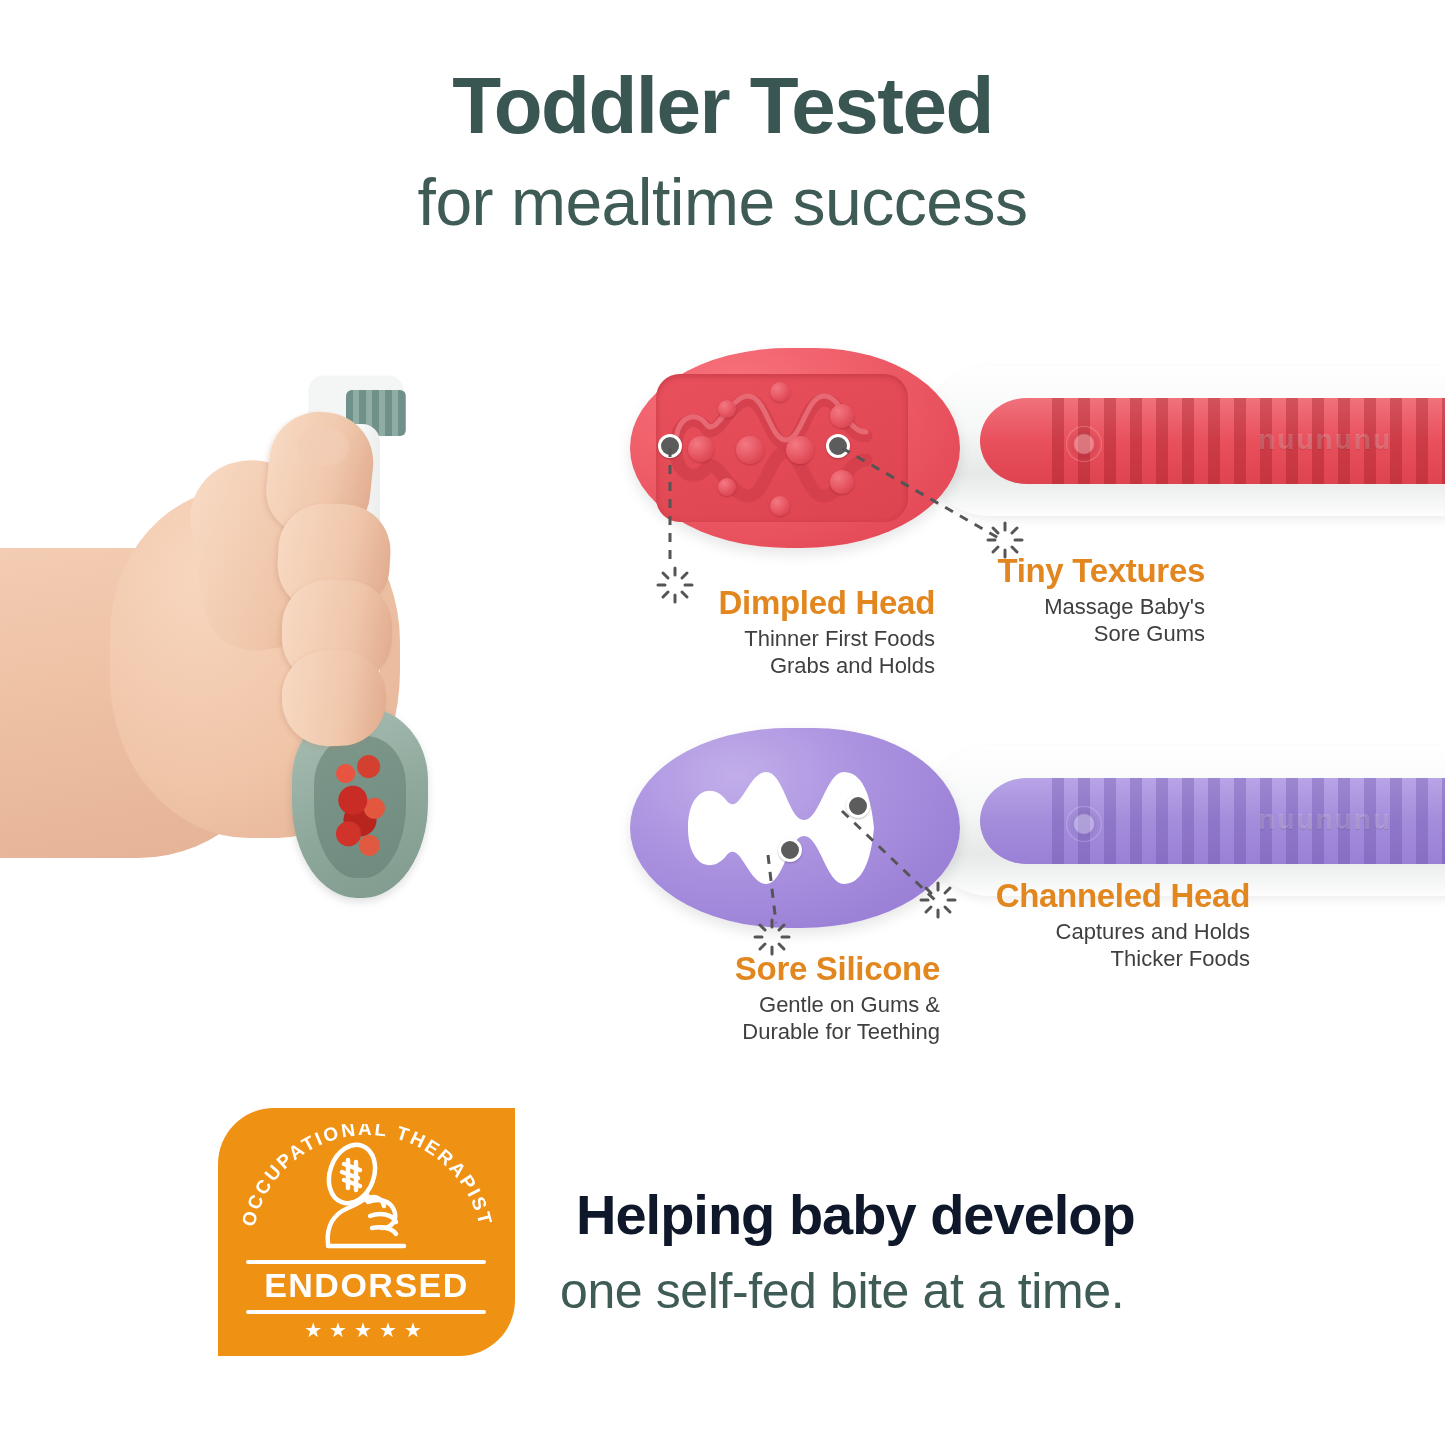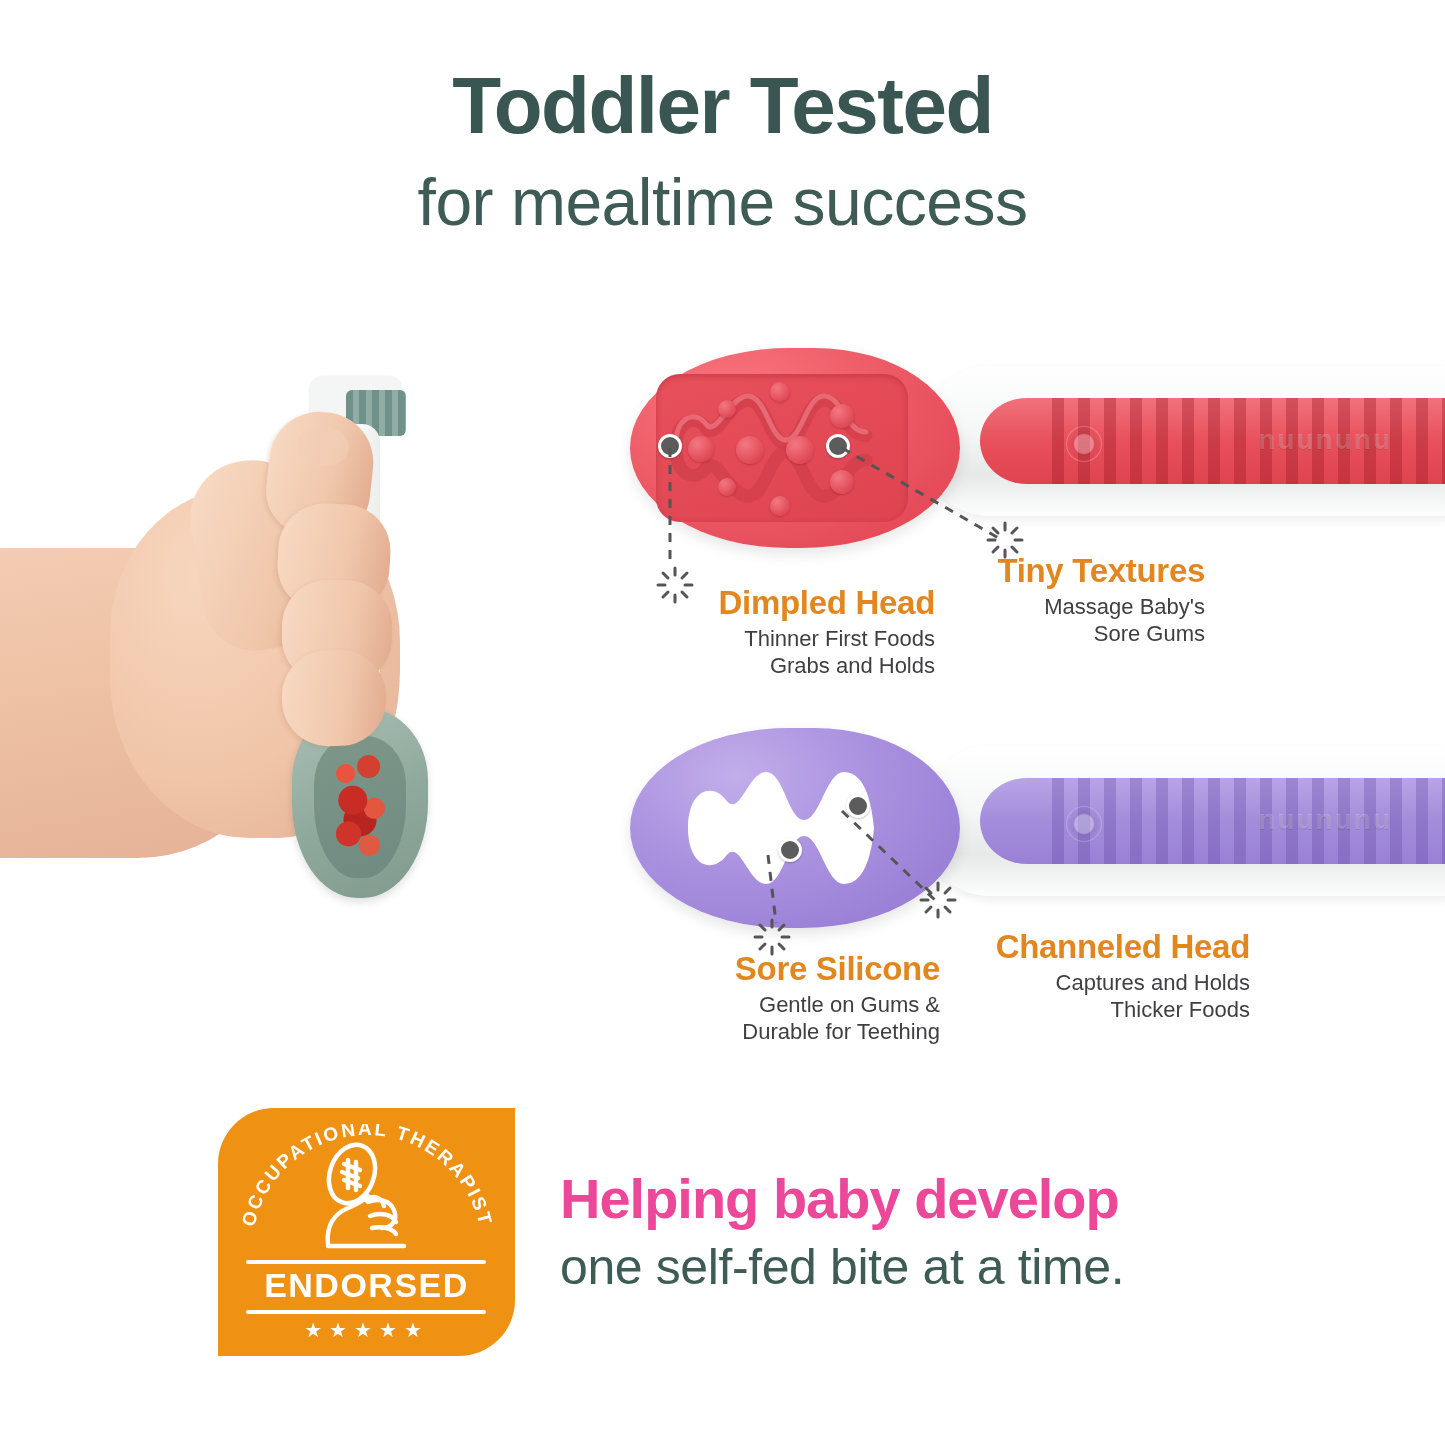--- a/index.html
+++ b/index.html
@@ -228,21 +228,21 @@
     letter-spacing: -0.3px; margin: 0 0 4px 0; white-space: nowrap;
   }
   .callout-line {
     font-size: 22px; font-weight: 400; color: #3f3f42;
     line-height: 1.22; margin: 0; white-space: nowrap;
   }
 
   .c-dimpled   { left: 635px;  top: 584px; width: 300px; }
   .c-tiny      { left: 905px;  top: 552px; width: 300px; }
   .c-soft      { left: 640px;  top: 950px; width: 300px; }
-  .c-channeled { left: 910px;  top: 928px; width: 340px; }
+  .c-channeled { left: 910px;  top: 877px; width: 340px; }
 
   
   .badge {
     position: absolute;
     left: 218px; top: 1108px;
     width: 297px; height: 248px;
     background: #ef9113;
     border-radius: 56px 0 56px 0;
   }
   .badge-arc { position: absolute; left: 18px; top: 16px; width: 262px; height: 130px; }
@@ -259,22 +259,22 @@
   }
   .badge-stars {
     position: absolute; left: 0; top: 210px; width: 297px;
     text-align: center; color: #ffffff;
     font-size: 20px; letter-spacing: 7px;
   }
 
   
   .tagline { position: absolute; left: 560px; top: 1168px; width: 800px; }
   .tagline-1 {
-    font-size: 56px; font-weight: 700; color: #ec4899;
-    letter-spacing: -1px; margin: 0; line-height: 1.12;
+    font-size: 56px; font-weight: 700; color: #0f172a;
+    letter-spacing: -1px; margin: 16px; line-height: 1.12;
   }
   .tagline-2 {
     font-size: 50px; font-weight: 300; color: #3e5b56;
     letter-spacing: -0.4px; margin: 8px 0 0 0; line-height: 1.15;
   }
 </style>
 </head>
 <body>
 
 <div class="hero">

